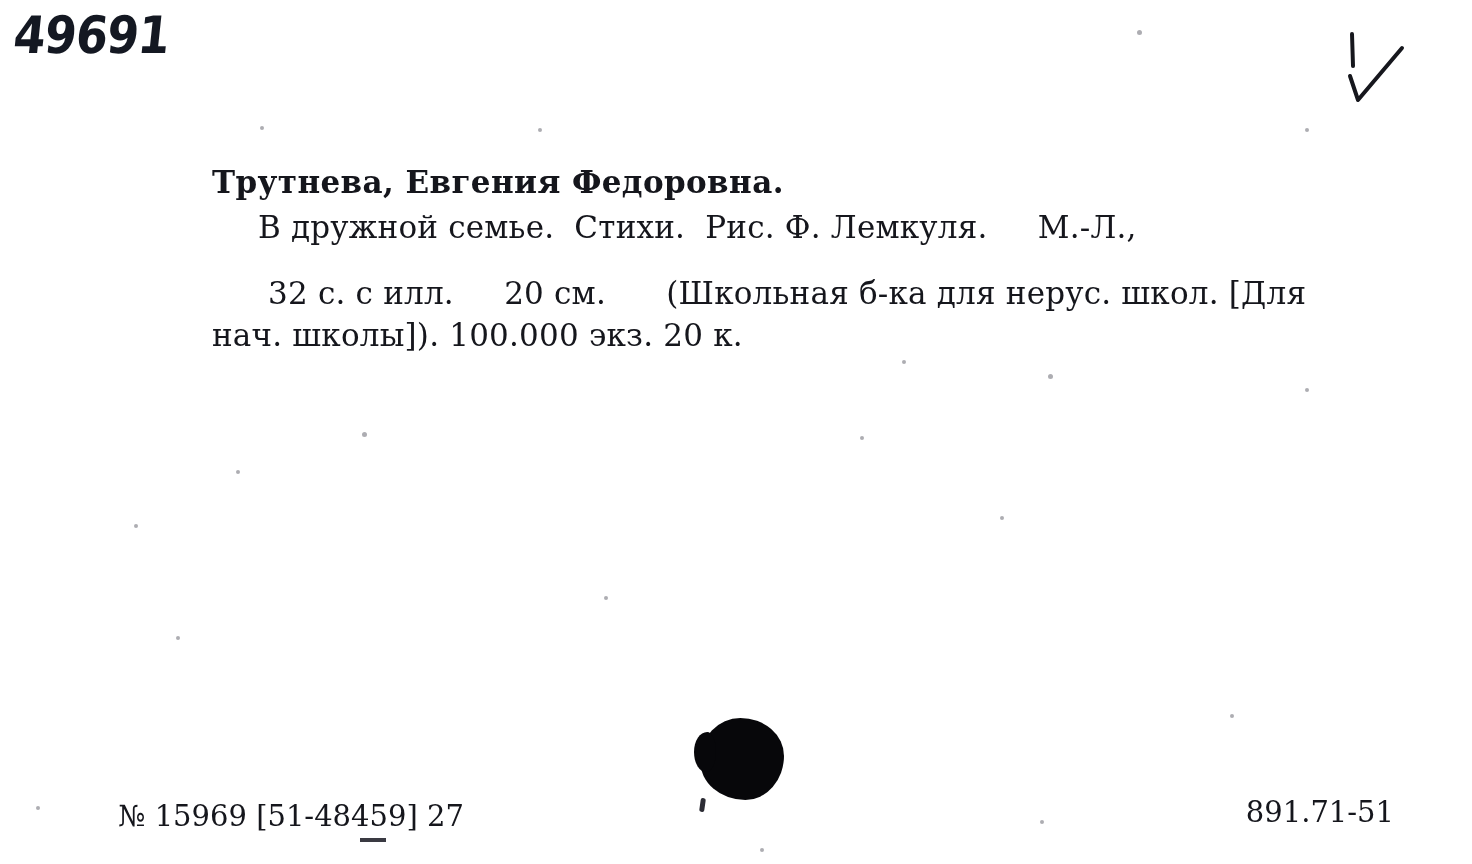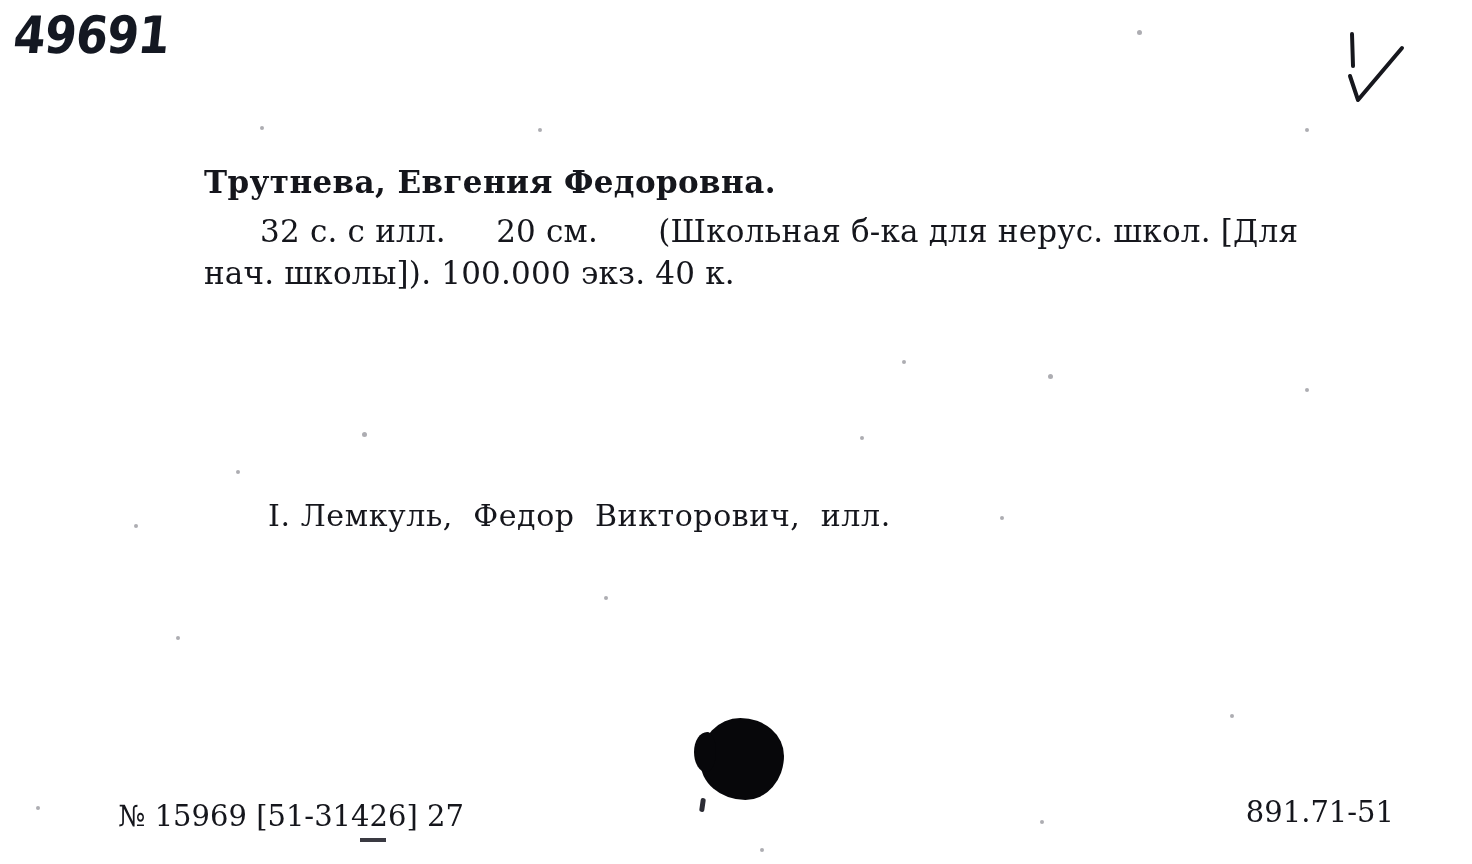--- a/index.html
+++ b/index.html
@@ -35,21 +35,21 @@
     position: absolute;
     right: 58px;
     top: 30px;
     width: 70px;
     height: 80px;
   }
 
   
   #record {
     position: absolute;
-    left: 204px;
+    left: 212px;
     top: 160px;
     width: 1200px;
   }
   .line {
     font-size: 31px;
     line-height: 42px;
     white-space: pre;
     letter-spacing: 0.2px;
   }
   .author {
@@ -64,21 +64,21 @@
   }
   .indent {
     display: inline-block;
     width: 46px;
   }
   .indent-sm {
     display: inline-block;
     width: 56px;
   }
   .phys {
-    margin-top: 6px;
+    margin-top: 24px;
     font-size: 30px;
     line-height: 41px;
   }
 
   
   #tracing {
     position: absolute;
     left: 268px;
     top: 498px;
     font-size: 30px;
@@ -164,31 +164,31 @@
   <div id="checkmark">
     <svg width="70" height="80" viewBox="0 0 70 80">
       <path d="M8 4 L9 36" stroke="#16171d" stroke-width="4" fill="none" stroke-linecap="round"></path>
       <path d="M6 46 L14 70 L58 18" stroke="#16171d" stroke-width="4" fill="none" stroke-linecap="round" stroke-linejoin="round"></path>
     </svg>
   </div>
 
   <div id="record">
     <div class="author">Трутнева, Евгения Федоровна.</div>
     <div class="title-block">
+      <div class="line"><span class="indent"></span><span>В дружной семье.  Стихи.  Рис. Ф. Лемкуля.     М.-Л.,</span></div>
     </div>
     <div class="phys">
       <div class="line"><span class="indent-sm"></span><span>32 с. с илл.     20 см.      (Школьная б-ка для нерус. школ. [Для</span></div>
-      <div class="line">нач. школы]). 100.000 экз. 40 к.</div>
+      <div class="line">нач. школы]). 100.000 экз. 20 к.</div>
     </div>
   </div>
 
-  <div id="tracing">I. Лемкуль,  Федор  Викторович,  илл.</div>
 
   <div id="bottom-left">
-    <div>№ 15969 [51-31426] 27</div>
+    <div>№ 15969 [51-48459] 27</div>
     
   </div>
 
   <div id="bottom-right">
     <div>891.71-51</div>
     
   </div>
 
   <div id="blot"></div>
   <div id="blot-tail"></div>

